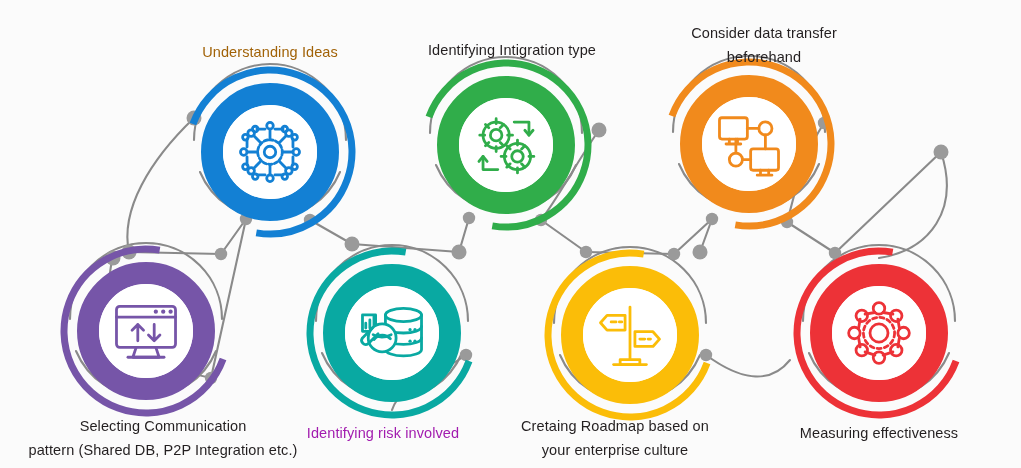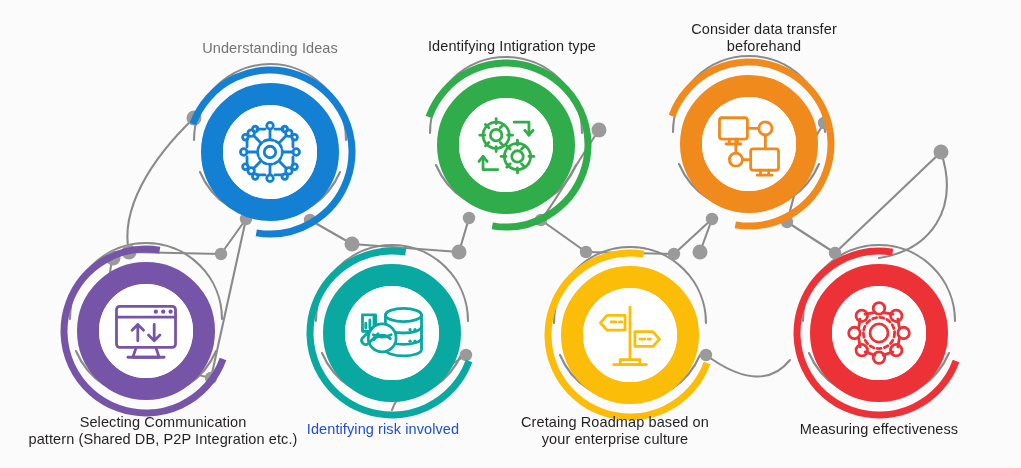--- a/index.html
+++ b/index.html
@@ -11,21 +11,21 @@
     position:relative;
   }
   #stage{position:absolute;left:0;top:0;width:1021px;height:468px;}
   .connector-layer{position:absolute;left:0;top:0;width:1021px;height:468px;}
   .ring-wrap{position:absolute;}
   .label{
     position:absolute;
     text-align:center;
     color:#231f20;
     font-size:14.5px;
-    line-height:17px;
+    line-height:24px;
     letter-spacing:.1px;
     white-space:pre-line;
   }
   svg{display:block;overflow:visible;}
 </style>
 </head>
 <body>
 
 <div id="stage">
   <svg class="connector-layer" viewBox="0 0 1021 468" width="1021" height="468" aria-hidden="true">
@@ -249,24 +249,24 @@
         <circle cx="29" cy="71" r="7"></circle>
               <circle cx="71" cy="71" r="7"></circle>
         <path d="M55 25 l12 2 M45 25 l-12 2 M25 45 l2 -12 M25 55 l2 12
                  M33 73 l12 4 M55 77 l12 -4 M75 55 l-2 12 M75 45 l-2 -12"></path>
       </g>
       </g>
     </svg>
       </div>
     </div>
   <div id="labels">
-      <div class="label" style="left: 95px; top: 40px; width: 350px; color: #737373;">Understanding Ideas</div>
+      <div class="label" style="left: 95px; top: 40px; width: 350px; color: #a16207;">Understanding Ideas</div>
       <div class="label" style="left: 337px; top: 38px; width: 350px; color: rgb(35, 31, 32);">Identifying Intigration type</div>
       <div class="label" style="left: 589px; top: 21px; width: 350px; color: rgb(35, 31, 32);">Consider data transfer
 beforehand</div>
       <div class="label" style="left: -12px; top: 414px; width: 350px; color: rgb(35, 31, 32);">Selecting Communication
 pattern (Shared DB, P2P Integration etc.)</div>
-      <div class="label" style="left: 208px; top: 421px; width: 350px; color: #1d4ed8;">Identifying risk involved</div>
+      <div class="label" style="left: 208px; top: 421px; width: 350px; color: #a21caf;">Identifying risk involved</div>
       <div class="label" style="left: 440px; top: 414px; width: 350px; color: rgb(35, 31, 32);">Cretaing Roadmap based on
 your enterprise culture</div>
       <div class="label" style="left: 704px; top: 421px; width: 350px; color: rgb(35, 31, 32);">Measuring effectiveness</div>
     </div>
 </div>
 
 </body></html>

